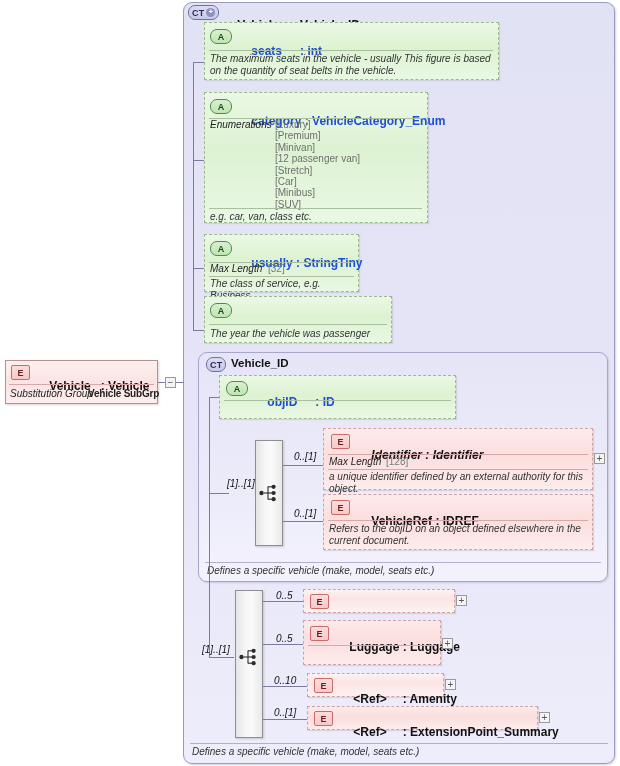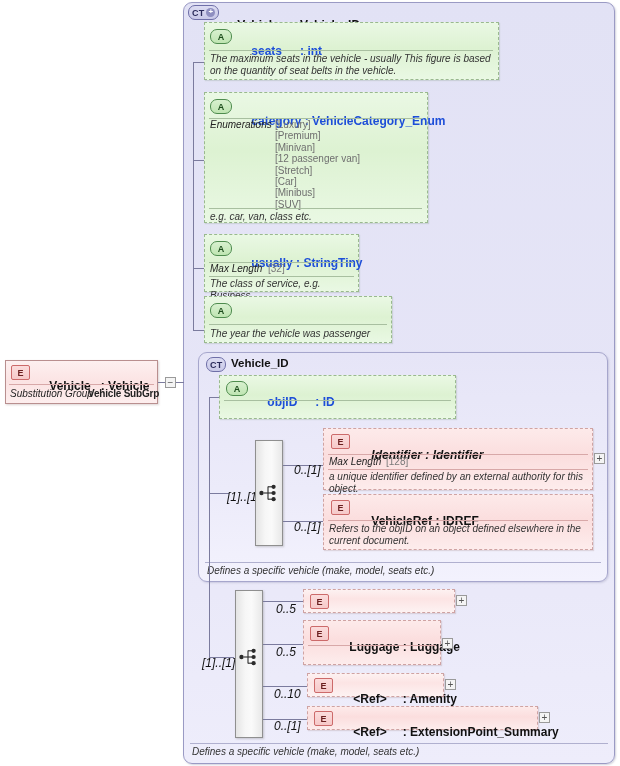--- a/index.html
+++ b/index.html
@@ -132,23 +132,22 @@
   .pmbox{
     position:absolute;width:11px;height:11px;
     border:1px solid #9a9a9a;background:#f4f4f4;
     box-sizing:border-box;
     font-size:10px;line-height:9px;text-align:center;color:#555;
     font-family:"Liberation Sans",sans-serif;
   }
 
   
   .card{
-    position:absolute;font-style:italic;font-size:12px;color:#111;
+    position:absolute;font-style:italic;font-size:10px;color:#111;
     white-space:pre;
-    margin-top:12px;
   }
 
   .panel-note{
     position:absolute;font-style:italic;font-size:10px;color:#333;
   }
 </style>
 </head>
 <body>
 
 <div class="canvas">

